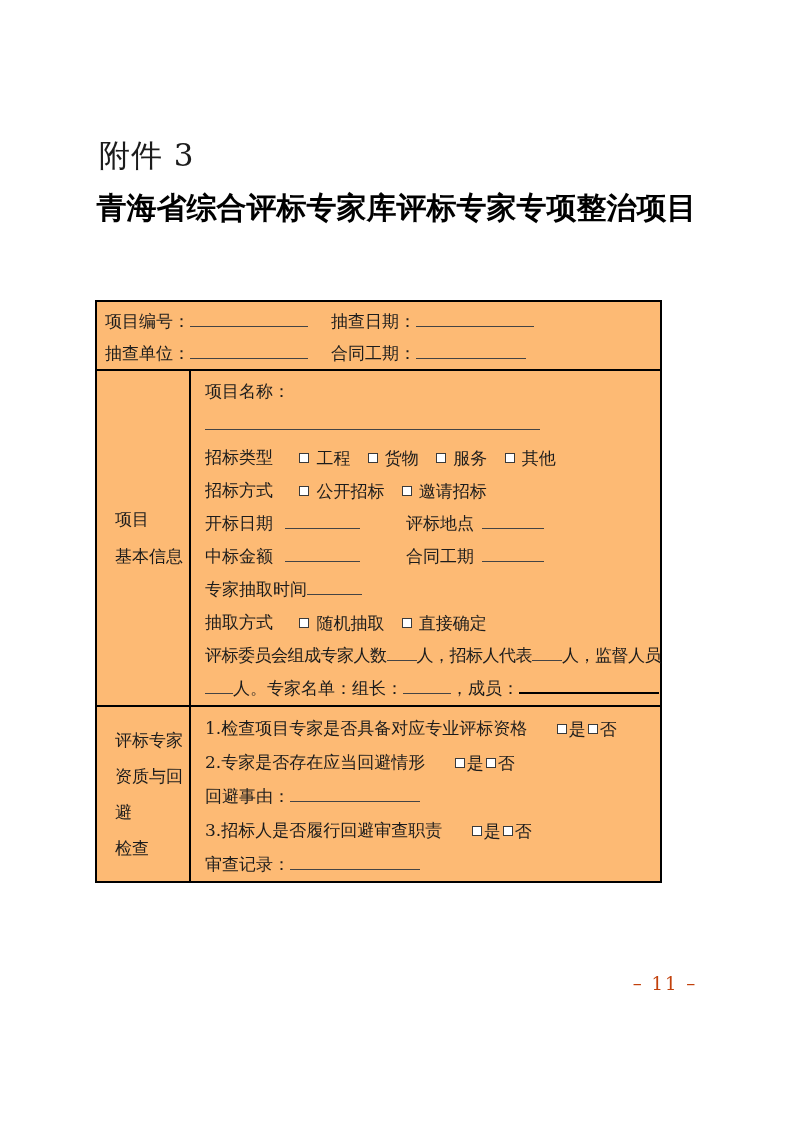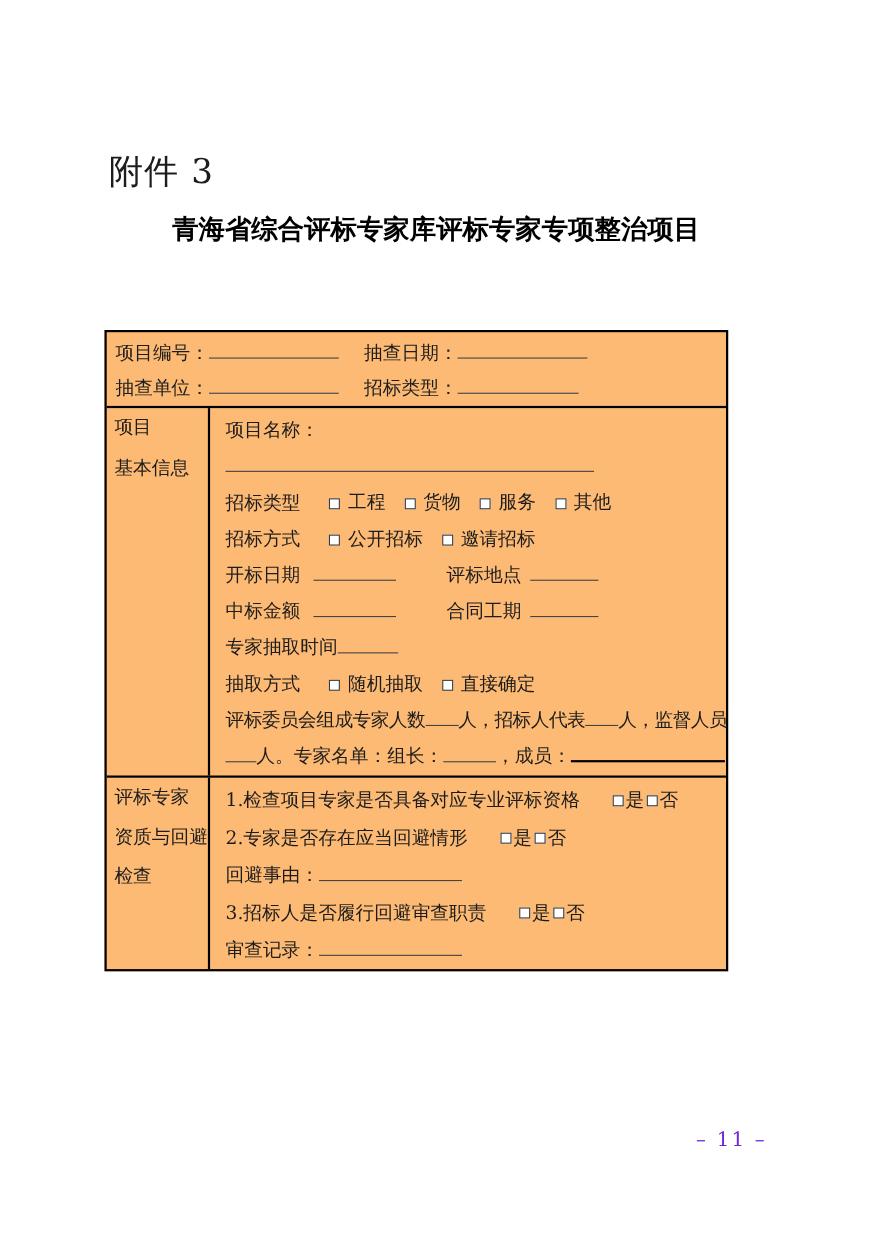--- a/index.html
+++ b/index.html
@@ -7,32 +7,32 @@
   .page {
     position:relative; width:793px; height:1122px; margin:0 auto;
     background:#ffffff; color:#1c1c1c; overflow:hidden;
     font-family:"DejaVu Serif","Liberation Serif",serif;
     font-size:17px;
   }
   .attachment { position:absolute; left:99px; top:135px; font-size:31px; letter-spacing:1px;text-align:center; }
   .doc-title {
     position:absolute; left:0; top:188px; width:100%;
     text-align:center; font-family:"DejaVu Sans","Liberation Sans",sans-serif;
-    font-weight:bold; font-size:24px; line-height:40px; color:#000;
+    font-weight:bold; font-size:30px; line-height:40px; color:#000;
   }
   .form-table {
     position:absolute; left:95px; top:300px; width:567px;
     border:2px solid #000; background:#fdba74;
   }
   .trow { display:flex; border-bottom:2px solid #000; }
   .trow:last-child { border-bottom:none; }
   .label-cell {
     width:94px; border-right:2px solid #000; flex:0 0 94px;
-    display:flex; flex-direction:column; justify-content:flex-start;
-    padding-left:7px; line-height:37px;
+    display:flex; flex-direction:column; justify-content:center;
+    padding-left:18px; line-height:37px;
   }
   .content-cell { flex:1 1 auto; padding:4px 4px 0 14px; }
   .header-cell { flex:1 1 auto; padding:3px 4px 0 8px; }
   .line { height:33px; line-height:33px; white-space:nowrap; }
   .h34 .line { height:34px; line-height:34px; }
   .hline { height:32px; line-height:32px; display:flex; white-space:nowrap; }
   .hpair { width:226px; flex:0 0 226px; }
   .u { display:inline-block; border-bottom:1px solid #444; height:16px; }
   .u-bold { border-bottom:2px solid #000; }
   .u110 { width:110px; } .u118 { width:118px; } .u335 { width:335px; }
@@ -43,22 +43,22 @@
   .tight { letter-spacing:-0.5px; }
   .cb {
     display:inline-block; width:10px; height:10px;
     border:1px solid #3a3a3a; background:#fff; vertical-align:1px;
   }
   .opt { margin-left:12px; display:inline-flex; align-items:center; gap:7px; }
   .opt-first { margin-left:21px; }
   .yn { margin-left:24px; display:inline-flex; align-items:center; gap:2px; }
   .underline-row { position:relative; }
   .page-number {
-    position:absolute; left:630px; top:1026px; width:70px;
-    font-size:18px; letter-spacing:2px; color:#6d28d9; text-align:center;
+    position:absolute; left:630px; top:973px; width:70px;
+    font-size:18px; letter-spacing:2px; color:#c2410c; text-align:center;
   }
 </style>
 </head>
 <body>
 
 <div class="page">
 
   <div class="attachment">附件 3</div>
 
   <div class="doc-title">
@@ -68,21 +68,21 @@
   <div class="form-table">
 
     <div class="trow">
       <div class="header-cell">
         <div class="hline">
           <span class="hpair"><span>项目编号：</span><span class="u u118"></span></span>
           <span><span>抽查日期：</span><span class="u u118"></span></span>
         </div>
         <div class="hline">
           <span class="hpair"><span>抽查单位：</span><span class="u u118"></span></span>
-          <span><span>招标类型：</span><span class="u u110"></span></span>
+          <span><span>合同工期：</span><span class="u u110"></span></span>
         </div>
       </div>
     </div>
 
     <div class="trow">
       <div class="label-cell">
         <div>项目</div>
         <div>基本信息</div>
       </div>
       <div class="content-cell">

